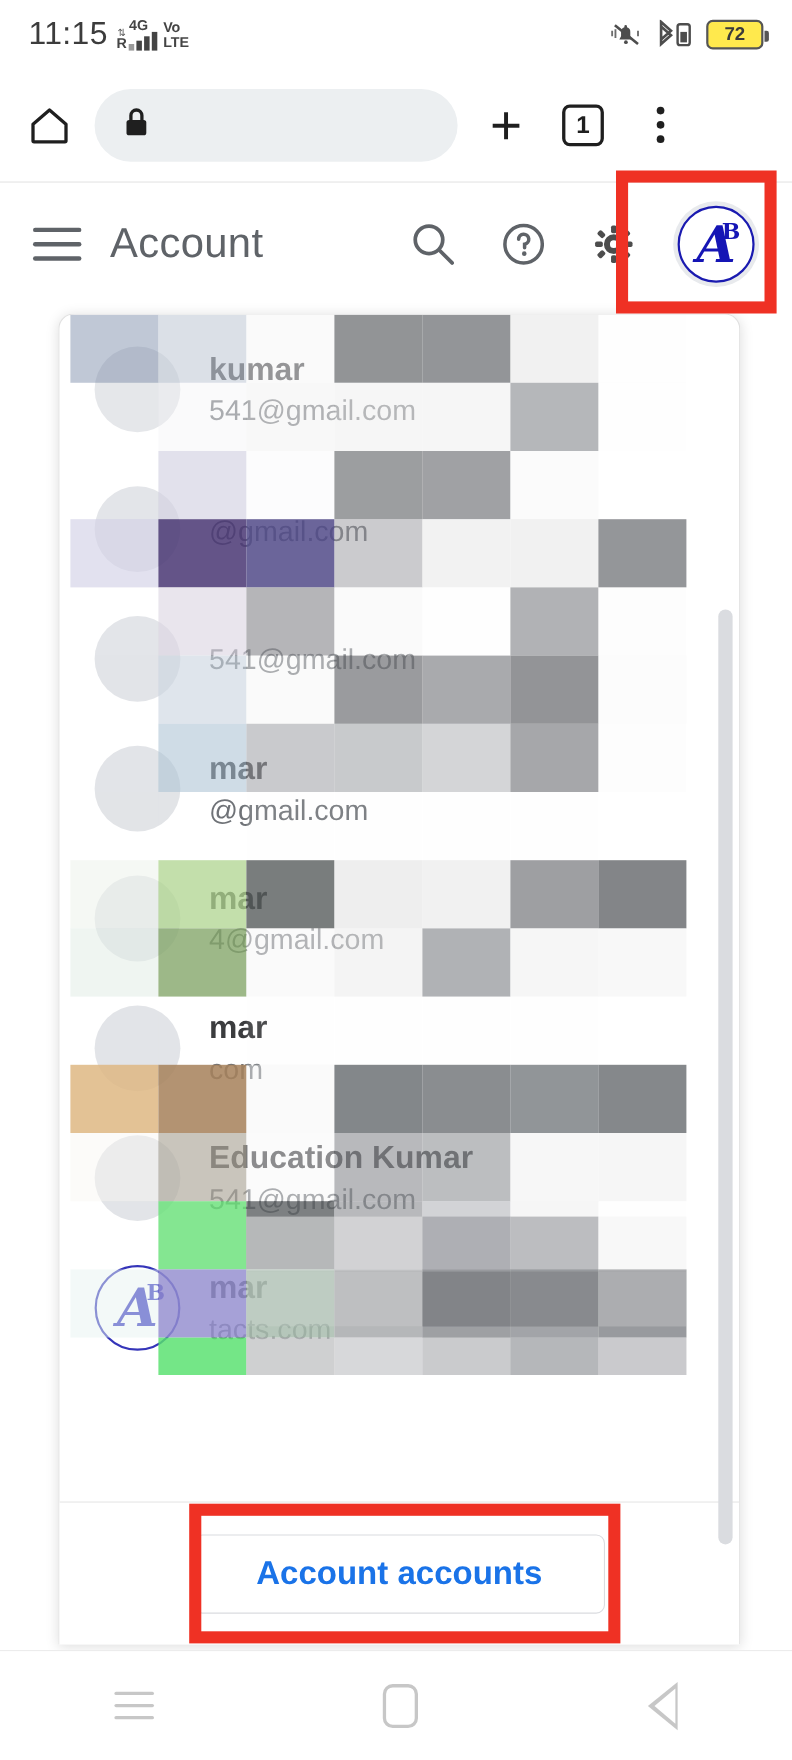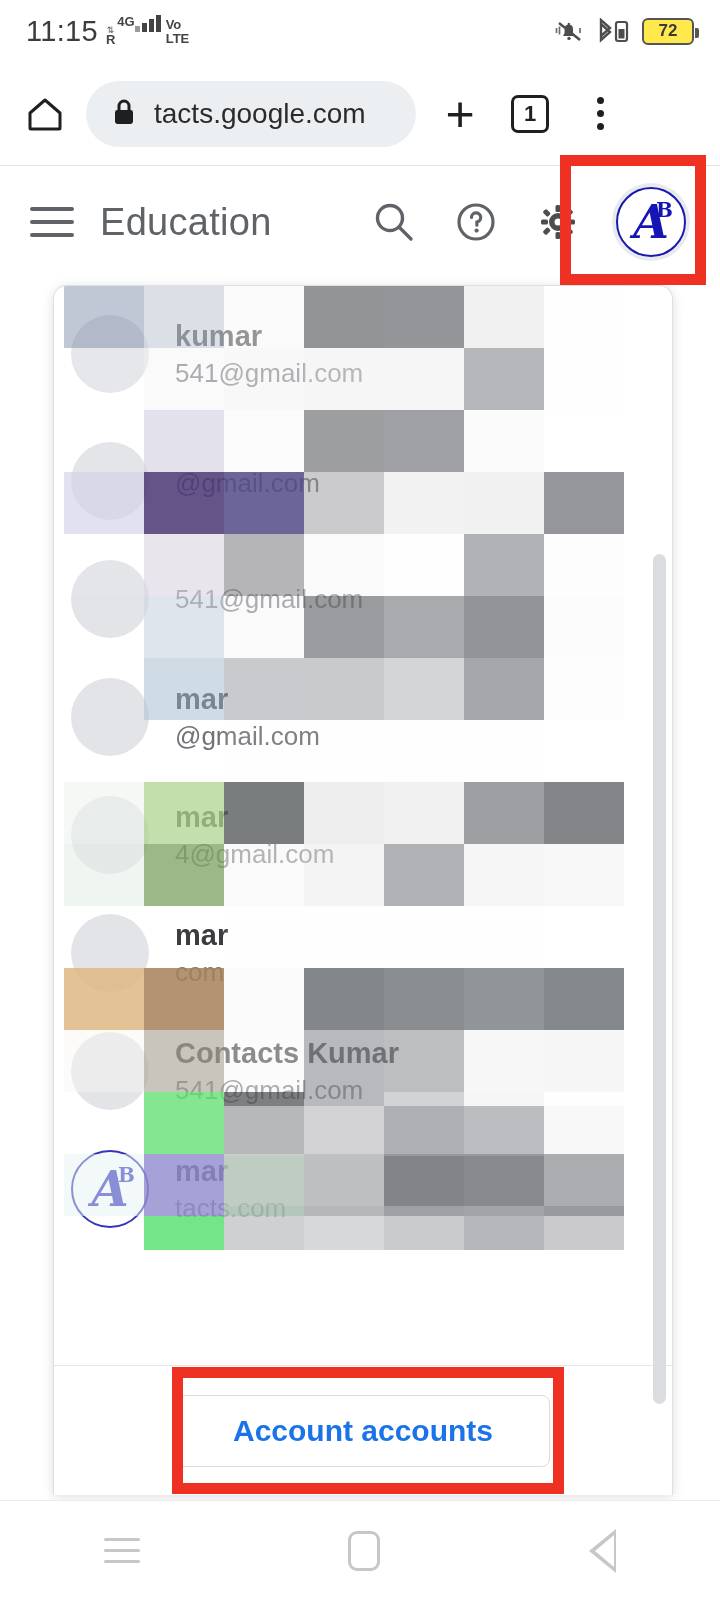--- a/index.html
+++ b/index.html
@@ -16,21 +16,21 @@
     position: absolute; top: 0; left: 0; width: 720px; height: 62px;
     display: flex; align-items: center; justify-content: space-between;
     padding: 0 26px;
   }
   .sb-left { display: flex; align-items: flex-end; gap: 8px; }
   .sb-time { font-size: 29px; color: #3c3c3c; letter-spacing: 0.3px; line-height: 1; }
   .sb-net { display: flex; align-items: flex-end; gap: 2px; height: 30px; }
   .sb-roam { display: flex; flex-direction: column; align-items: center; justify-content: flex-end; height: 30px; }
   .sb-arrows { font-size: 9px; line-height: 7px; color: #555; }
   .sb-r { font-size: 13px; font-weight: bold; color: #444; line-height: 12px; }
-  .sb-4gbars { display: flex; flex-direction: row; align-items: flex-start; justify-content: flex-end; height: 31px; }
+  .sb-4gbars { display: flex; flex-direction: column; align-items: flex-start; justify-content: flex-end; height: 31px; }
   .sb-4g { font-size: 13px; font-weight: bold; color: #444; line-height: 13px; }
   .bars { display: flex; align-items: flex-end; gap: 2px; height: 17px; }
   .bars i { display: block; width: 5px; background: #444; }
   .bars i:nth-child(1){ height: 6px; background:#9a9a9a; }
   .bars i:nth-child(2){ height: 9px; }
   .bars i:nth-child(3){ height: 13px; }
   .bars i:nth-child(4){ height: 17px; }
   .sb-volte { display: flex; flex-direction: column; align-items: flex-start; justify-content: flex-end; height: 31px; margin-left:3px;}
   .sb-volte span { font-size: 13px; font-weight: bold; color: #444; line-height: 14px; }
   .sb-right { display: flex; align-items: center; gap: 12px; }
@@ -118,21 +118,21 @@
   }
   .manage-account-btn {
     border: 1px solid #d6d6d6; border-radius: 34px; padding: 16px 40px;
     font-size: 28px; font-weight: bold; color: #3c4043; background: #fff;
   }
   .accounts {
     position: relative; height: 964px; overflow: hidden;
   }
   .acct-row {
     position: relative; display: flex; align-items: center; height: 118px;
-    padding-left: 17px; gap: 26px;
+    padding-left: 32px; gap: 26px;
   }
   .acct-pic { width: 78px; height: 78px; border-radius: 50%; flex: 0 0 auto; background: #dfe1e5; }
   .acct-pic.logo {
     background: #fff; border: 2px solid #1a1ab0;
     display: flex; align-items: center; justify-content: center; position: relative;
   }
   .acct-pic.logo .a { font-family: "DejaVu Serif", serif; font-style: italic; font-weight: bold; color: #1515b5; font-size: 48px; }
   .acct-pic.logo .b { position: absolute; font-family: "DejaVu Serif", serif; font-weight: bold; color: #1515b5; font-size: 20px; top: 11px; right: 12px; }
   .acct-text { display: flex; flex-direction: column; gap: 5px; }
   .acct-name { font-size: 29px; font-weight: bold; color: #202124; white-space: nowrap; }
@@ -231,21 +231,20 @@
         <path d="M7 21L22 8l15 13v15a1 1 0 0 1-1 1H8a1 1 0 0 1-1-1z" stroke="#1f1f1f" stroke-width="3" fill="none" stroke-linejoin="round"></path>
       </svg>
     </span>
     <div class="omnibox">
       <span>
         <svg width="24" height="28" viewBox="0 0 24 28">
           <rect x="3" y="12" width="18" height="14" rx="2.4" fill="#1f1f1f"></rect>
           <path d="M7 12V8a5 5 0 0 1 10 0v4" stroke="#1f1f1f" stroke-width="3" fill="none"></path>
         </svg>
       </span>
-      <span class="url">tacts.google.com</span>
     </div>
     <span class="tb-btn">
       <span class="plus">+</span>
     </span>
     <span class="tb-btn">
       <span class="tabcount">1</span>
     </span>
     <span class="tb-btn">
       <span class="kebab">
           <i></i>
@@ -254,21 +253,21 @@
         </span>
     </span>
   </div>
 
   <div class="appbar">
     <span class="hamburger">
         <i></i>
         <i></i>
         <i></i>
       </span>
-    <span class="app-title">Education</span>
+    <span class="app-title">Account</span>
     <span class="sp"></span>
     <span class="ic-btn">
       <svg width="46" height="46" viewBox="0 0 46 46">
         <circle cx="19" cy="19" r="12.5" stroke="#5f6368" stroke-width="3.4" fill="none"></circle>
         <path d="M28.5 28.5L40 40" stroke="#5f6368" stroke-width="3.4" stroke-linecap="round"></path>
       </svg>
     </span>
     <span class="ic-btn">
       <svg width="46" height="46" viewBox="0 0 46 46">
         <circle cx="23" cy="23" r="17" stroke="#5f6368" stroke-width="3.2" fill="none"></circle>
@@ -346,21 +345,21 @@
         <span class="acct-pic"></span>
         <span class="acct-text">
           <span class="acct-name">mar</span>
           <span class="acct-mail">com</span>
         </span>
       </div>
 
       <div class="acct-row" style="height:118px;">
         <span class="acct-pic"></span>
         <span class="acct-text">
-          <span class="acct-name">Contacts Kumar</span>
+          <span class="acct-name">Education Kumar</span>
           <span class="acct-mail">541@gmail.com</span>
         </span>
       </div>
 
       <div class="acct-row" style="height:118px;">
         <span class="acct-pic logo">
           <span class="a">A</span>
           <span class="b">B</span>
         </span>
         <span class="acct-text">

